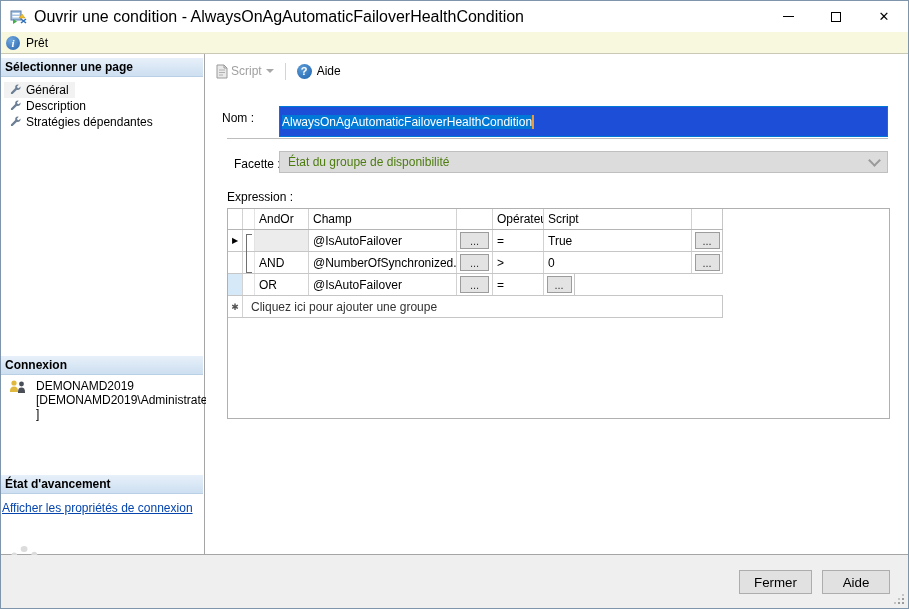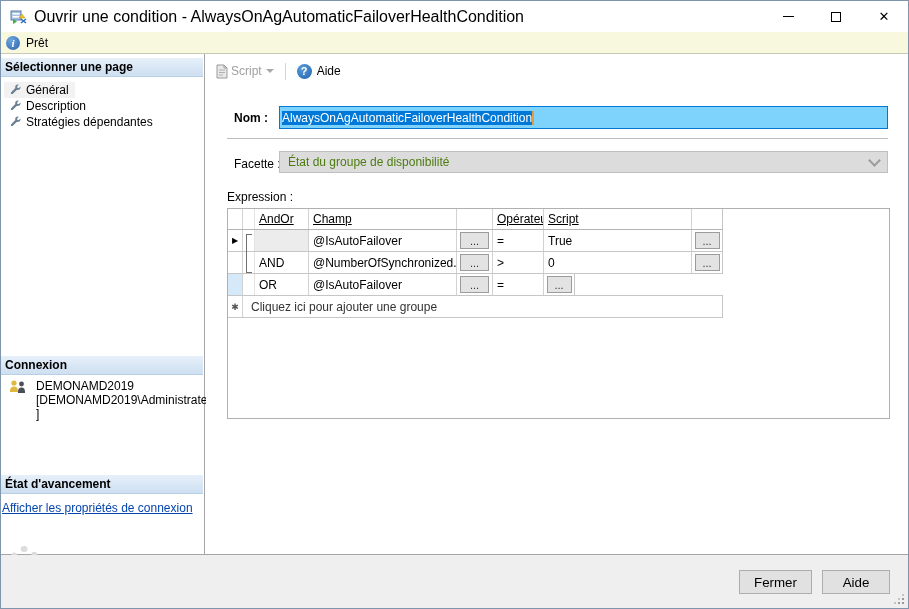--- a/index.html
+++ b/index.html
@@ -44,40 +44,40 @@
   .toolbar{position:absolute;top:5px;left:4px;height:24px;display:flex;align-items:center;}
   .tb-script{display:flex;align-items:center;gap:2px;color:#a0a0a0;padding:2px 5px;}
   .script-icon{width:14px;height:15px;}
   .tb-dd{width:0;height:0;border-left:4px solid transparent;border-right:4px solid transparent;border-top:4px solid #a8a8a8;margin-left:2px;}
   .tb-sep{width:1px;height:17px;background:#d4d4d4;margin:0 6px;}
   .tb-help{display:flex;align-items:center;gap:5px;padding:2px 5px;}
   .help-icon{width:15px;height:15px;border-radius:50%;background:radial-gradient(circle at 35% 30%,#5b9bd5,#1f63b0);
              color:#fff;font-weight:bold;font-size:11px;display:flex;align-items:center;justify-content:center;}
 
   .fld-label{position:absolute;white-space:nowrap;}
-  #lbl-nom{left:28px;top:57px;font-weight:bold;}
-  .name-input{position:absolute;left:73px;top:52px;width:609px;height:23px;border:1px solid #0078d7;background:#7dd3fc;
+  #lbl-nom{left:16px;top:57px;}
+  .name-input{position:absolute;left:73px;top:52px;width:609px;height:31px;border:1px solid #0078d7;background:#1d4ed8;
               box-sizing:border-box;display:flex;align-items:center;padding-left:2px;overflow:hidden;}
   .sel-text{background:#0078d7;color:#fff;white-space:nowrap;}
   .caret{width:2px;height:14px;background:#e39c3f;flex:0 0 auto;}
 
   .form-sep{position:absolute;left:21px;top:84px;width:661px;height:0;border-top:1px solid #bdbdbd;}
 
   #lbl-facette{left:28px;top:103px;}
   .facet-select{position:absolute;left:73px;top:97px;width:609px;height:22px;background:#dcdcdc;border:1px solid #bfbfbf;
                 color:#4d7c0f;display:flex;align-items:center;padding:0 8px;box-sizing:border-box;}
   .chev{width:7px;height:7px;border-right:2px solid #9a9a9a;border-bottom:2px solid #9a9a9a;transform:rotate(45deg);
         margin-left:auto;margin-top:-4px;}
 
   #lbl-expression{left:21px;top:136px;}
 
   .expr-box{position:absolute;left:21px;top:154px;width:663px;height:211px;border:1px solid #b0b0b0;background:#fff;box-sizing:border-box;}
   .grid{position:absolute;top:0;left:0;width:495px;}
   .g-head,.g-row,.g-newrow{display:flex;border-bottom:1px solid #c6c6c6;position:relative;}
-  .g-head{height:20px;border-bottom-color:#b5b5b5;text-decoration:underline;}
+  .g-head{height:20px;border-bottom-color:#b5b5b5;}
   .g-row{height:21px;}
   .g-newrow{height:21px;}
   .gc{box-sizing:border-box;border-right:1px solid #d2d2d2;display:flex;align-items:center;padding:0 4px;
       white-space:nowrap;overflow:hidden;height:100%;}
   .c-sel{width:15px;padding:0;justify-content:center;}
   .c-br{width:12px;padding:0;border-right:1px solid #e3e3e3;}
   .c-andor{width:54px;}
   .c-field{width:148px;}
   .c-btn{width:36px;justify-content:center;padding:0;}
   .c-op{width:51px;}

